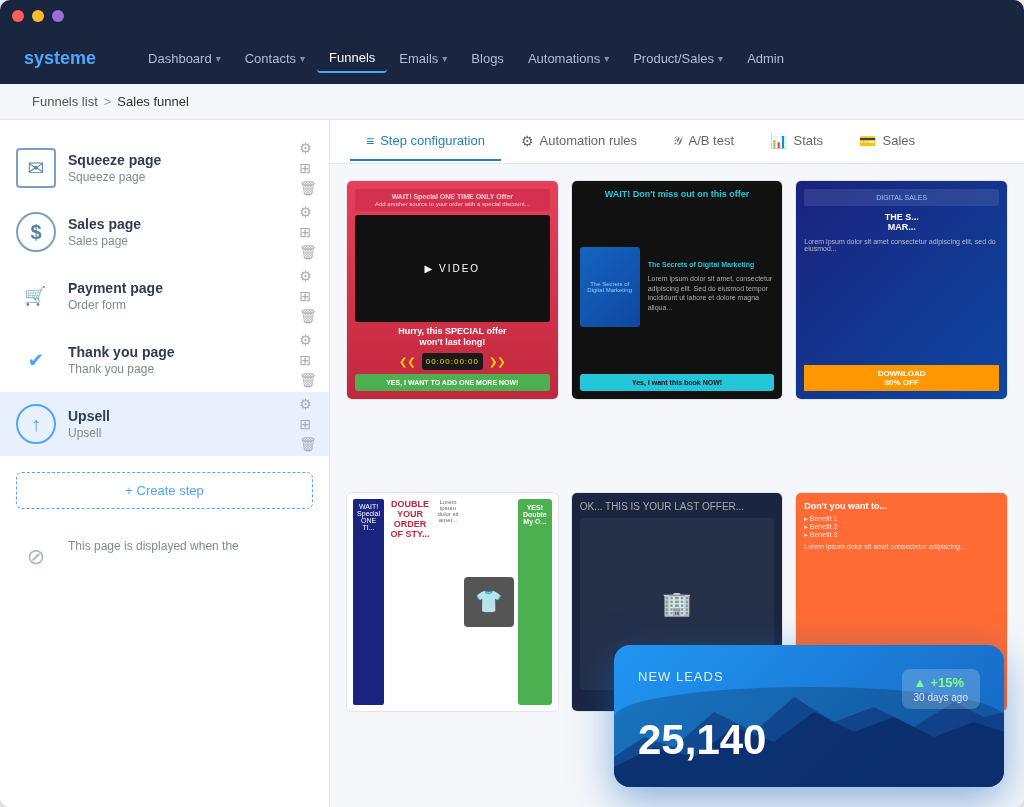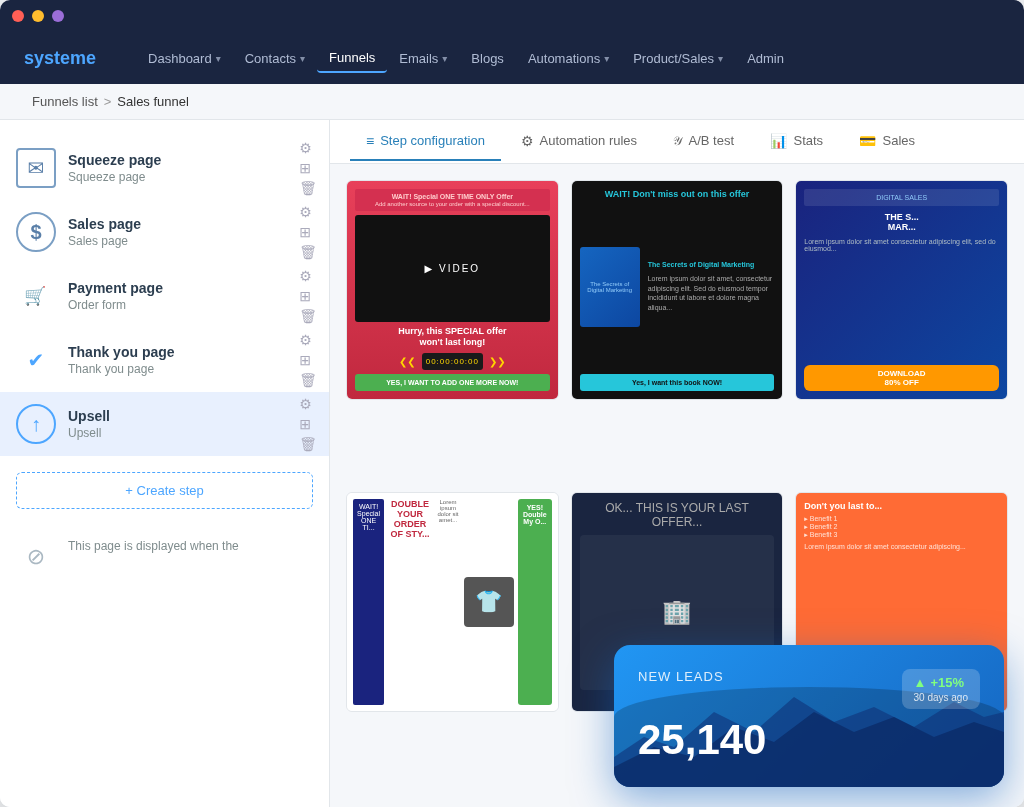--- a/index.html
+++ b/index.html
@@ -293,49 +293,49 @@
           </div>
         </div>
 
         <div class="template-card">
           <div class="tmpl-3">
             <div style="background:rgba(255,255,255,0.1);border-radius:2px;padding:4px;text-align:center;">
               <span style="font-size:7px;color:#90caf9;">DIGITAL SALES</span>
             </div>
             <div style="color:#fff;font-weight:bold;font-size:9px;text-align:center;">THE S...<br>MAR...</div>
             <div style="flex:1;font-size:7px;color:#b0bec5;">Lorem ipsum dolor sit amet consectetur adipiscing elit, sed do eiusmod...</div>
-            <div style="background:#ff9800;border-radius:6px;padding:4px;text-align:center;font-size:8px;font-weight:bold;color:#fff;">DOWNLOAD<br>80% OFF</div>
+            <div style="background:#ff9800;border-radius:0;padding:4px;text-align:center;font-size:8px;font-weight:bold;color:#fff;">DOWNLOAD<br>80% OFF</div>
           </div>
         </div>
 
         <div class="template-card">
           <div class="tmpl-4">
             <div class="t4-top">WAIT! Special ONE TI...</div>
             <div class="t4-headline">DOUBLE YOUR ORDER OF STY...</div>
             <div style="font-size:6px;color:#666;text-align:center;">Lorem ipsum dolor sit amet...</div>
             <div class="t4-product">
               <div class="shirt">👕</div>
             </div>
             <div class="cta-btn">YES! Double My O...</div>
           </div>
         </div>
 
         <div class="template-card">
           <div style="background:#1a2540;height:100%;padding:8px;display:flex;flex-direction:column;gap:6px;">
-            <div style="font-size:12px;color:#aaa;text-align:center;">OK... THIS IS YOUR LAST OFFER...</div>
+            <div style="font-size:10px;color:#aaa;text-align:left;">OK... THIS IS YOUR LAST OFFER...</div>
             <div style="flex:1;background:rgba(255,255,255,0.05);border-radius:4px;display:flex;align-items:center;justify-content:center;">
               <span style="color:#7fb3d3;font-size:24px;">🏢</span>
             </div>
             <div style="font-size:7px;color:#ccc;text-align:center;">Lorem ipsum dolor sit amet...</div>
           </div>
         </div>
 
         <div class="template-card">
           <div style="background:#ff6b35;height:100%;padding:8px;display:flex;flex-direction:column;gap:4px;">
-            <div style="font-size:9px;color:white;font-weight:bold;">Don't you last to...</div>
+            <div style="font-size:9px;color:white;font-weight:bold;">Don't you want to...</div>
             <div style="font-size:7px;color:rgba(255,255,255,0.8);flex:1;">
               <div>▸ Benefit 1</div>
               <div>▸ Benefit 2</div>
               <div>▸ Benefit 3</div>
               <div style="margin-top:4px;">Lorem ipsum dolor sit amet consectetur adipiscing...</div>
             </div>
             <div style="background:#fff;color:#ff6b35;border-radius:3px;padding:4px;text-align:center;font-size:7px;font-weight:bold;">Be...</div>
           </div>
         </div>
       </div>

